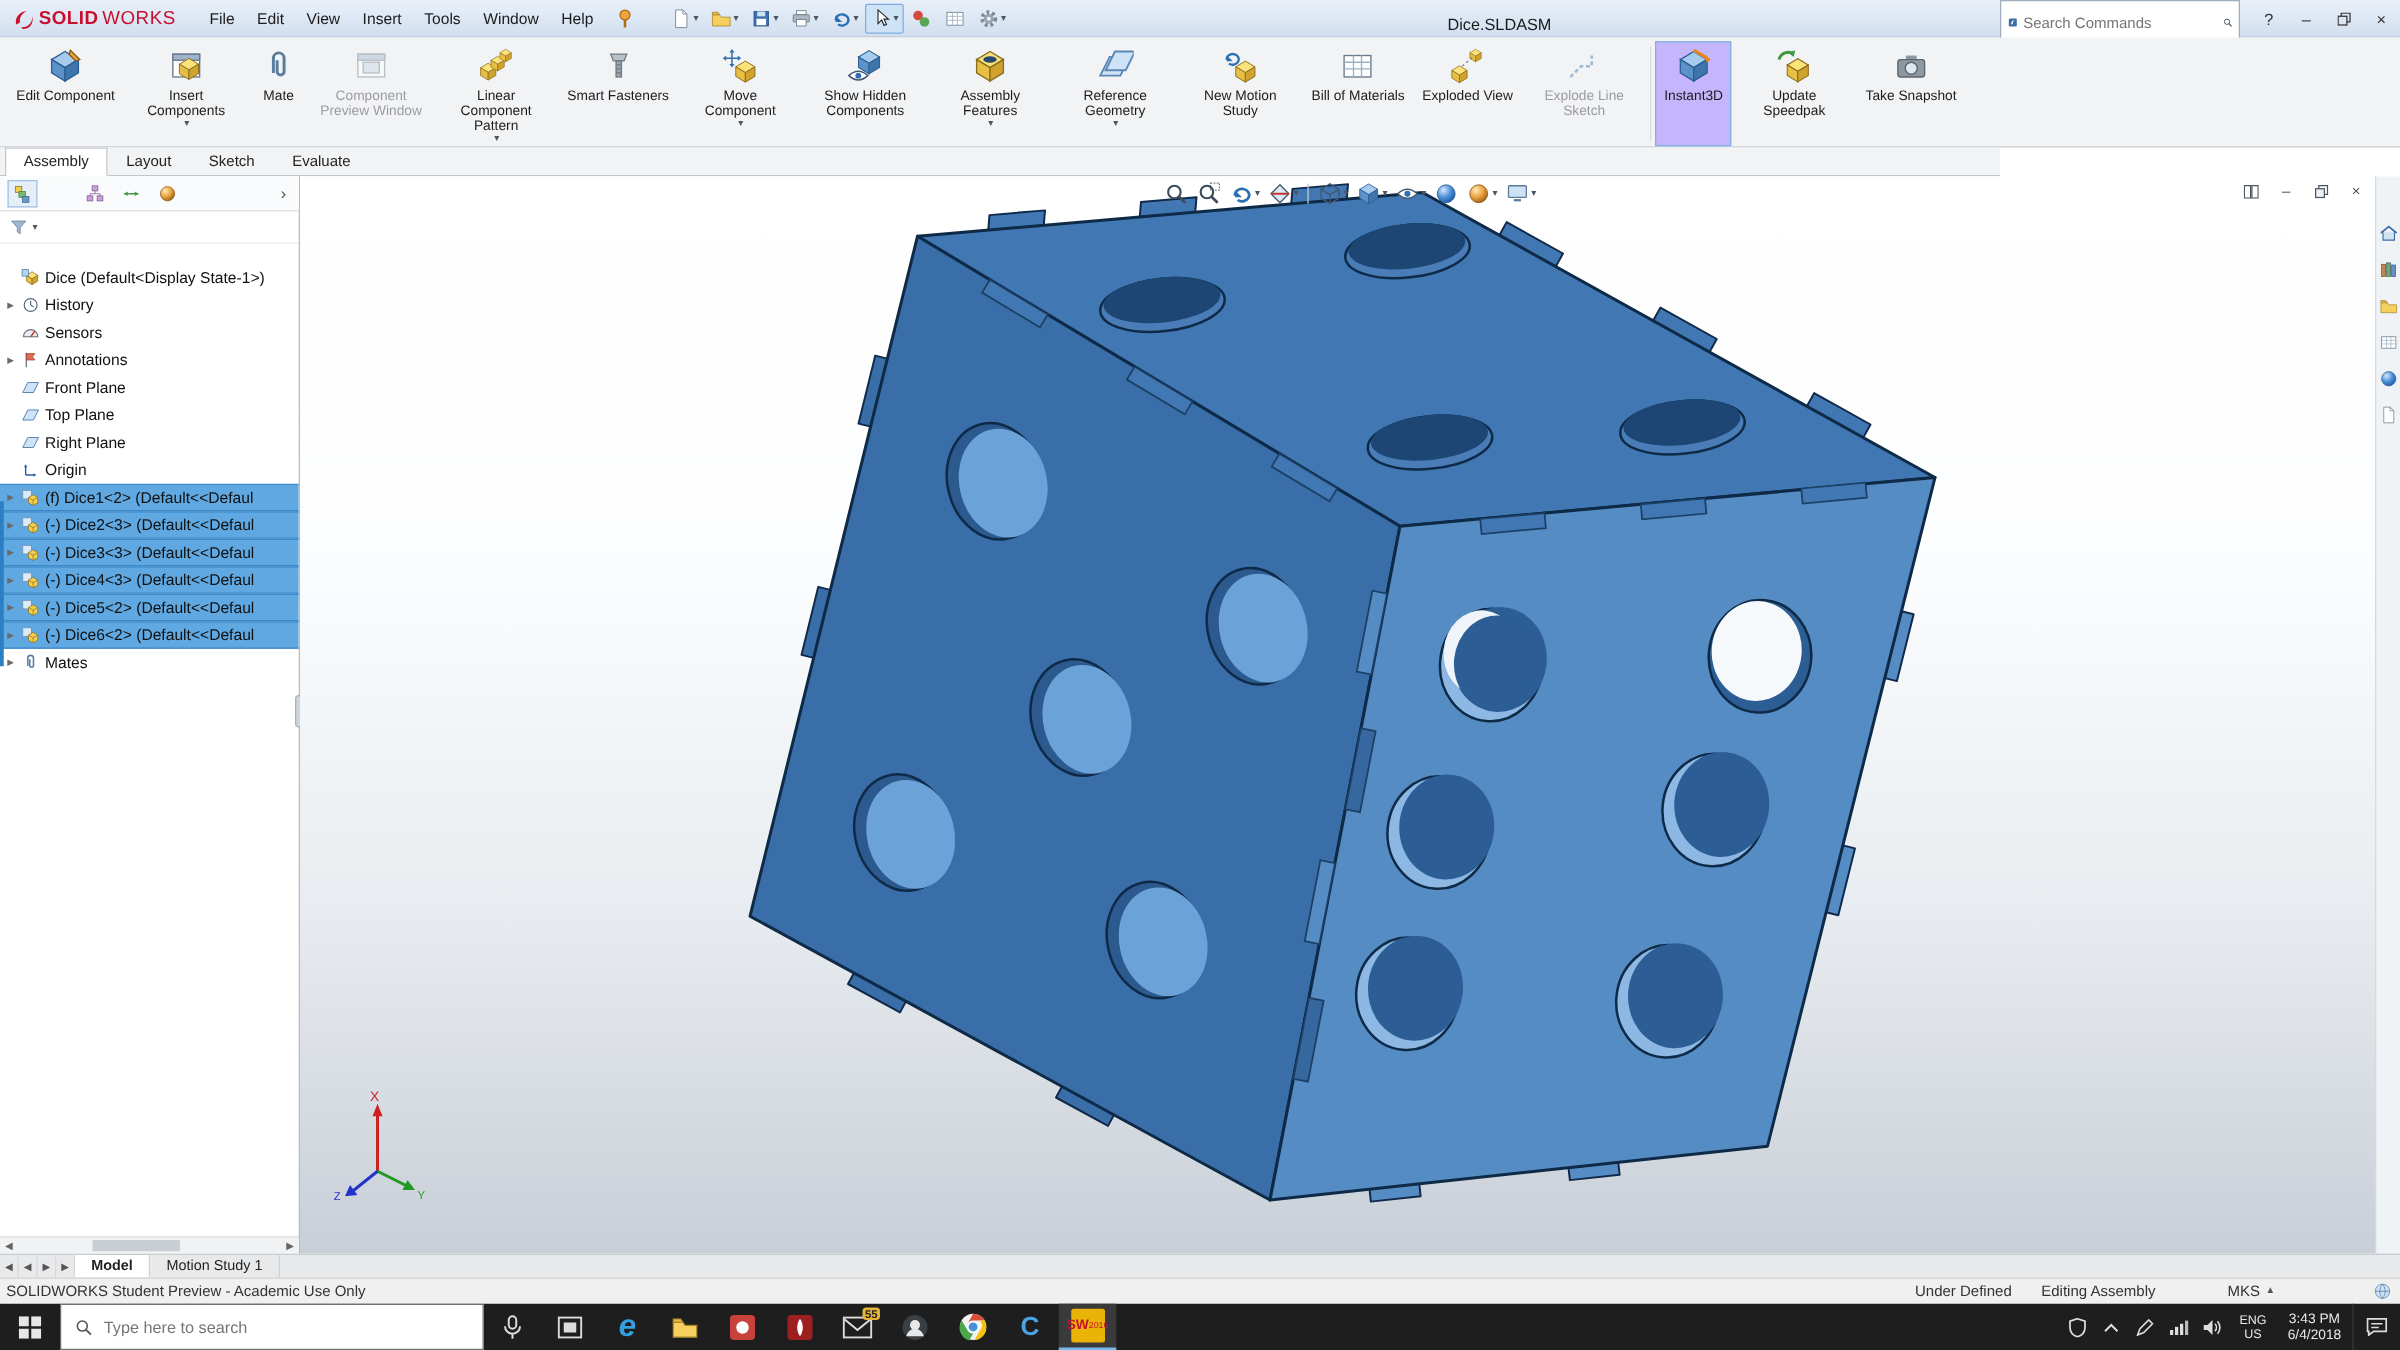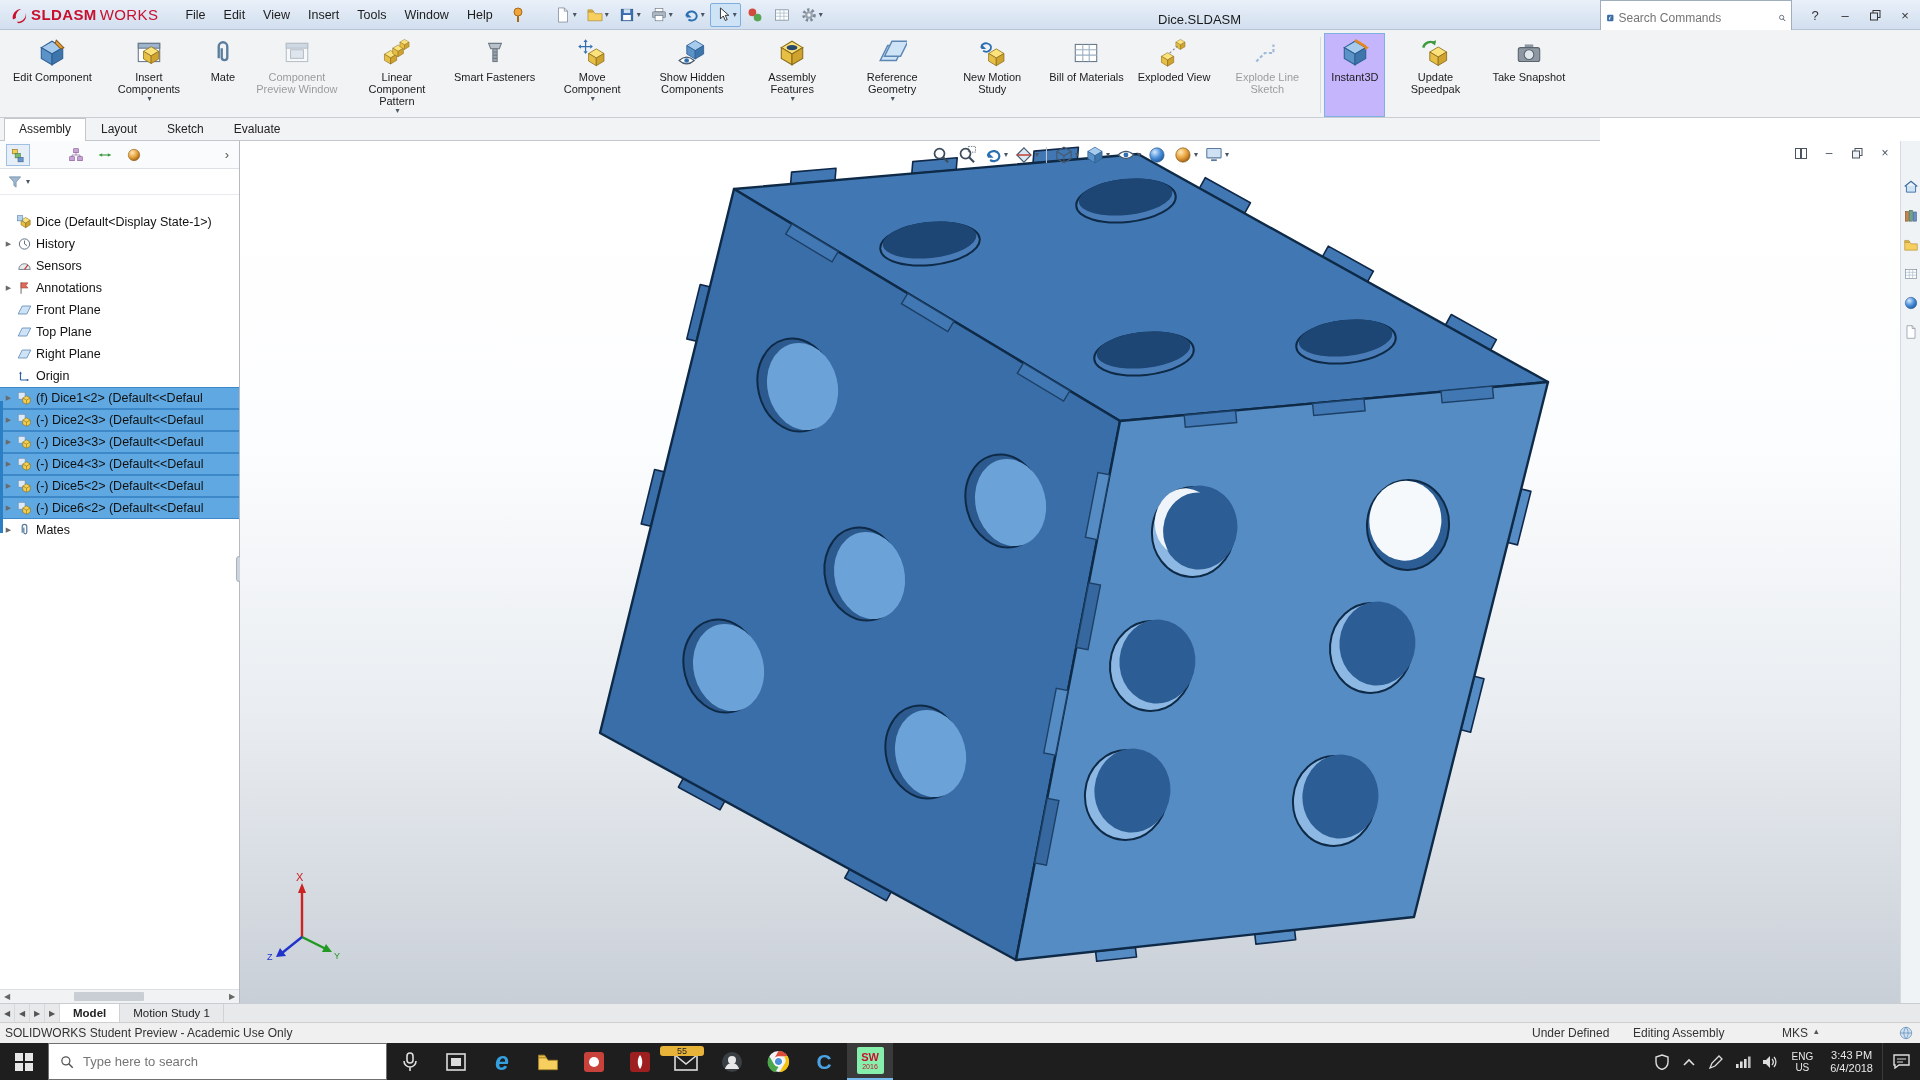--- a/index.html
+++ b/index.html
@@ -84,29 +84,29 @@
 .stc{position:absolute;left:1814px;top:3px;font-size:9px;color:#555}
 .stglobe{position:absolute;right:6px;top:2px;width:16px;height:16px}
 
 
 .taskbar{position:absolute;left:0;top:1043px;width:1920px;height:37px;background:#1e1e1e;display:flex;align-items:stretch;color:#e8e8e8}
 .startbtn{width:48px;display:flex;align-items:center;justify-content:center}
 .tsearch{width:339px;background:#fff;display:flex;align-items:center;gap:8px;padding:0 10px;border:1px solid #707070}
 .tsearch input{flex:1;border:none;outline:none;font-size:13px;color:#444;font-family:inherit}
 .tapp{width:46px;display:flex;align-items:center;justify-content:center;position:relative}
 .tapp.activeapp{background:#3a3a3a;border-bottom:2px solid #76b9ed}
-.badge{position:absolute;top:3px;right:5px;background:#e8b339;color:#222;font-size:9px;padding:0 17px;border-radius:3px;font-weight:normal}
+.badge{position:absolute;top:3px;right:5px;background:#e8b339;color:#222;font-size:9px;padding:0 2px;border-radius:3px;font-weight:bold}
 .tray{margin-left:auto;display:flex;align-items:stretch}
 .trayic{width:27px;display:flex;align-items:center;justify-content:center}
 .lang{display:flex;flex-direction:column;justify-content:center;align-items:center;font-size:10px;line-height:11px;padding:0 8px}
 .clockblk{display:flex;flex-direction:column;justify-content:center;align-items:center;font-size:11px;line-height:13px;padding:0 9px}
 .notif{width:38px;display:flex;align-items:center;justify-content:center;border-left:1px solid #3a3a3a}
 .glyph-e{color:#35a0e0;font-size:25px;font-weight:bold;font-style:italic;line-height:1}
 .glyph-c{color:#4ba3e3;font-size:21px;font-weight:bold;line-height:1}
-.swtile{width:27px;height:27px;background:#86efac;border-radius:2px;display:flex;flex-direction:column;align-items:center;justify-content:center;line-height:1}
+.swtile{width:27px;height:27px;background:#eab308;border-radius:2px;display:flex;flex-direction:row;align-items:center;justify-content:center;line-height:1}
 .swtile .a{color:#c8102e;font-weight:bold;font-size:11px}
 .swtile .y{color:#c8102e;font-size:7px}
 </style>
 </head>
 <body>
 
 <svg width="0" height="0" style="position:absolute" aria-hidden="true">
 <defs>
 <radialGradient id="g-ball" cx="35%" cy="30%" r="75%">
         <stop offset="0%" stop-color="#d6e9ff"></stop>
@@ -253,21 +253,21 @@
 </svg>
 
 <div id="app">
 
   <div class="titlebar">
     <div class="brand">
       <svg class="i18" viewBox="0 0 24 24">
           <path d="M4 18C2 12 7 4 15 4c-5 2-8 7-7 12z" fill="#c8102e"></path>
           <path d="M9 21c7 1 13-5 12-12 2 7-2 14-10 14z" fill="#c8102e"></path>
         </svg>
-      <span class="b">SLDASM</span>
+      <span class="b">SOLID</span>
         <span class="l">WORKS</span>
     </div>
     <div class="menus">
       <span class="menu">File</span>
       <span class="menu">Edit</span>
       <span class="menu">View</span>
       <span class="menu">Insert</span>
       <span class="menu">Tools</span>
       <span class="menu">Window</span>
       <span class="menu">Help</span>

